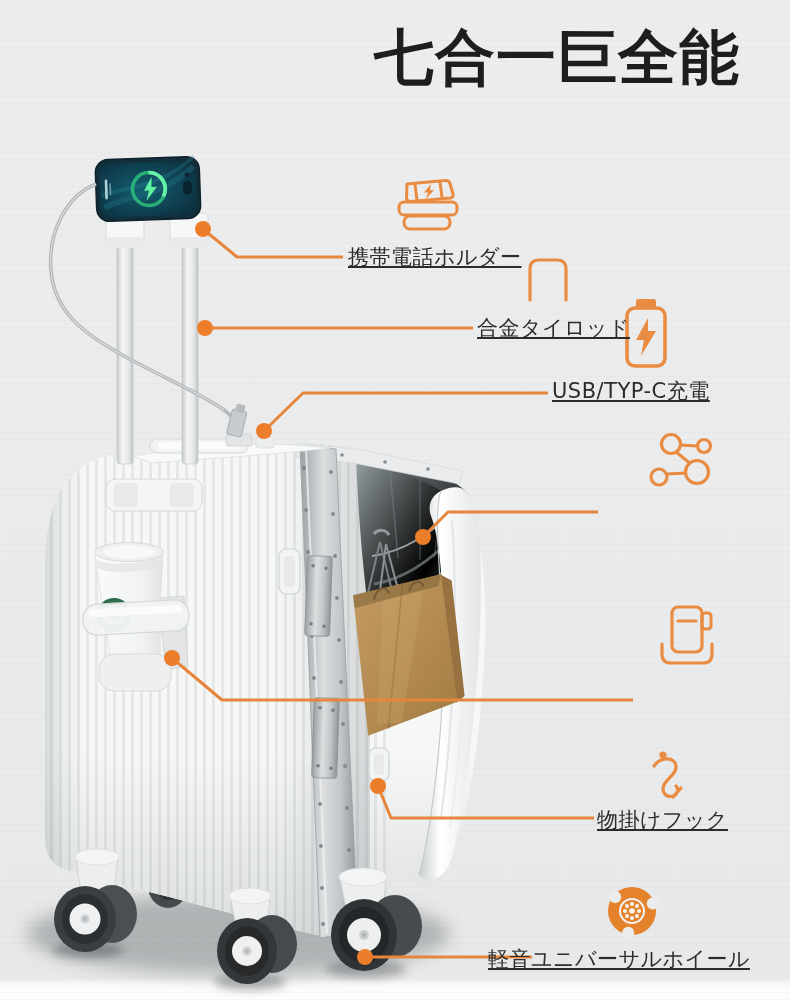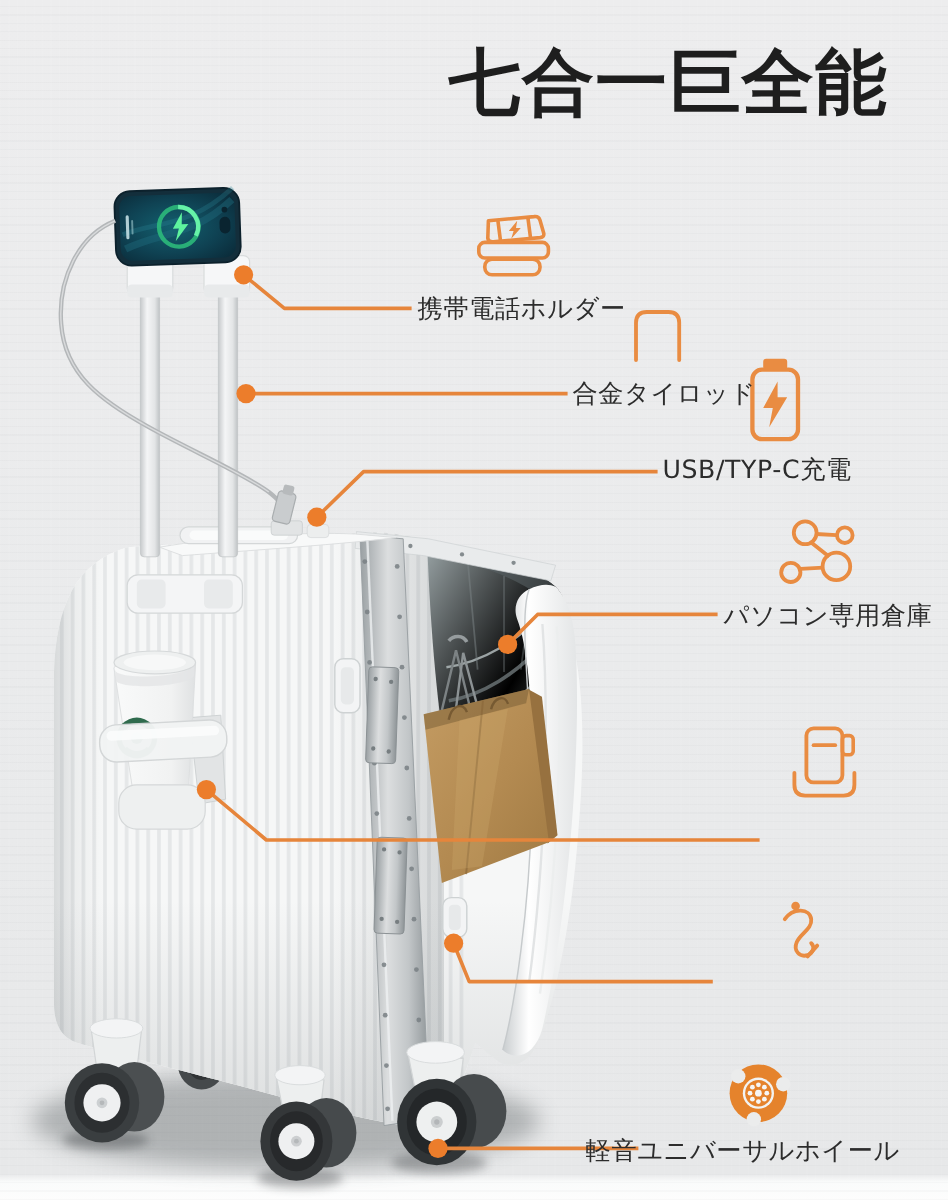--- a/index.html
+++ b/index.html
@@ -12,33 +12,33 @@
     position:relative;width:790px;height:1000px;overflow:hidden;
     background:linear-gradient(180deg,#ededee 0%,#eaebec 55%,#e7e8e9 97.8%,#fafbfb 98.5%,#fdfdfd 100%);
   }
   .stage::before{
     content:"";position:absolute;inset:0;pointer-events:none;
     background:
       repeating-linear-gradient(90deg,rgba(255,255,255,.05) 0 1px,transparent 1px 7px),
       repeating-linear-gradient(0deg,rgba(120,126,130,.04) 0 1px,transparent 1px 7px);
   }
   .hero{
-    position:absolute;top:36px;right:50px;text-align:right;z-index:5;
+    position:absolute;top:24px;right:50px;text-align:right;z-index:5;
   }
   .hero-title{
     font-size:60px;font-weight:700;color:#1e1e1e;letter-spacing:1px;line-height:1.12;
   }
   .hero-subtitle{
     margin-top:14px;font-size:21px;font-weight:500;color:#2b2b2b;letter-spacing:2px;
   }
   .art{position:absolute;left:0;top:0;z-index:1;}
   .feat-icon{position:absolute;z-index:4;}
   .feat-label{
     position:absolute;z-index:6;font-size:21px;font-weight:500;color:#2c2c2c;
-    letter-spacing:.5px;white-space:nowrap;transform:translateY(-50%);
+    letter-spacing:.5px;white-space:nowrap;transform:translateY(-50%);text-decoration:underline;
   }
   .icon-1{left:393px;top:174px;}
   .icon-2{left:526px;top:256px;}
   .icon-3{left:622px;top:296px;}
   .icon-4{left:648px;top:430px;}
   .icon-5{left:659px;top:604px;}
   .icon-6{left:645px;top:747px;}
   .icon-7{left:604px;top:883px;}
   .label-1{left:348px;top:257px;}
   .label-2{left:477px;top:328px;}
@@ -412,16 +412,16 @@
         <circle cx="23" cy="23" r="2"></circle>
         <circle cx="28" cy="21" r="2"></circle>
         <circle cx="33" cy="23" r="2"></circle>
       <circle cx="28" cy="28" r="2.8"></circle>
     </g>
   </svg>
 
   <div class="feat-label label-1">携帯電話ホルダー</div>
   <div class="feat-label label-3">USB/TYP-C充電</div>
   <div class="feat-label label-2">合金タイロッド</div>
-  <div class="feat-label label-4">パソコン専用倉庫</div>
+  <div class="feat-label label-6">物掛けフック</div>
   <div class="feat-label label-7">軽音ユニバーサルホイール</div>
 
 </div>
 
 </body></html>

